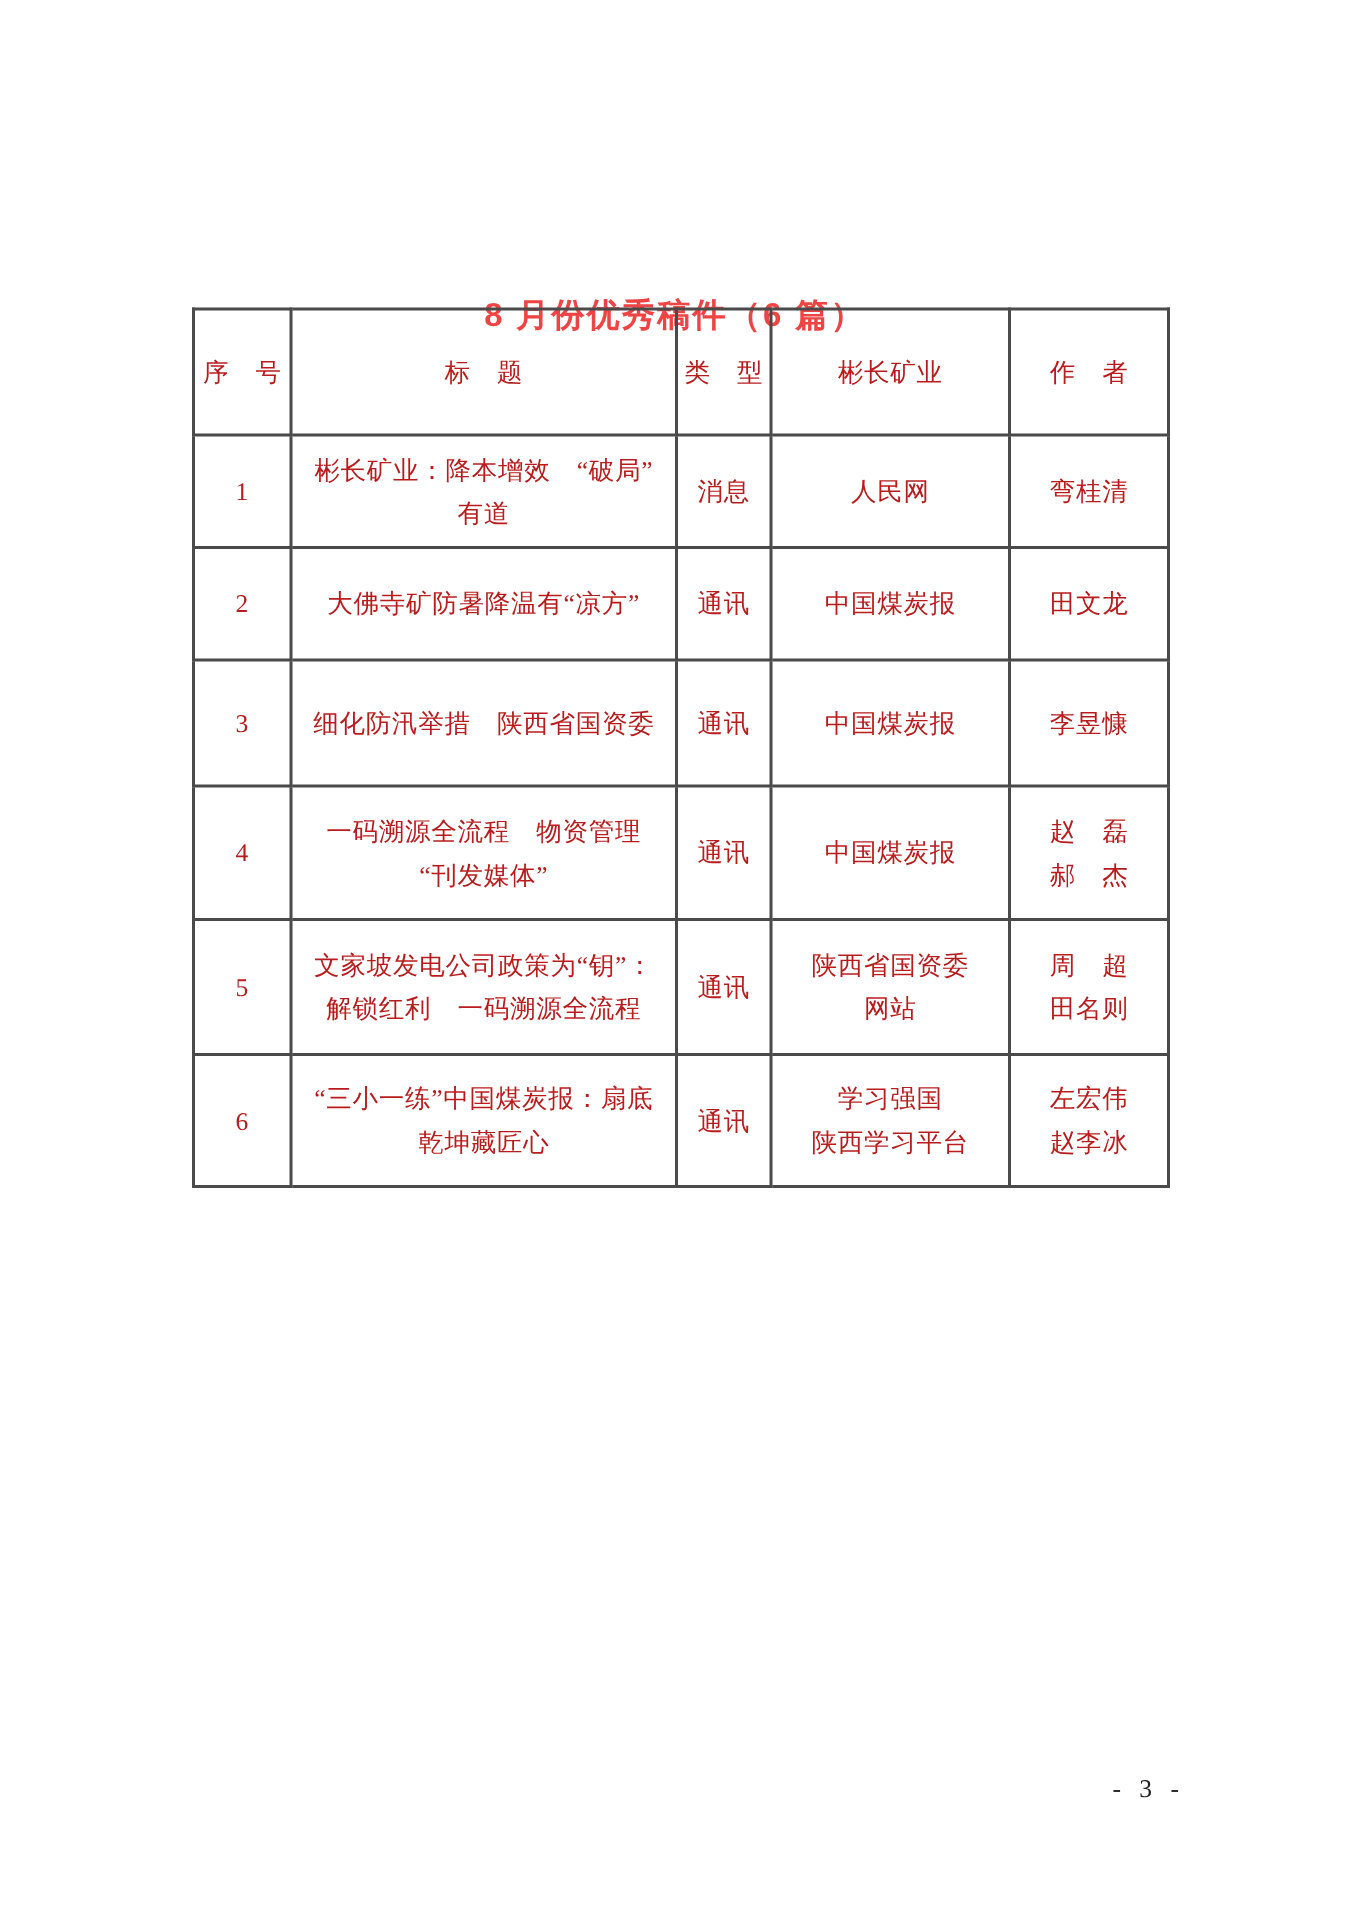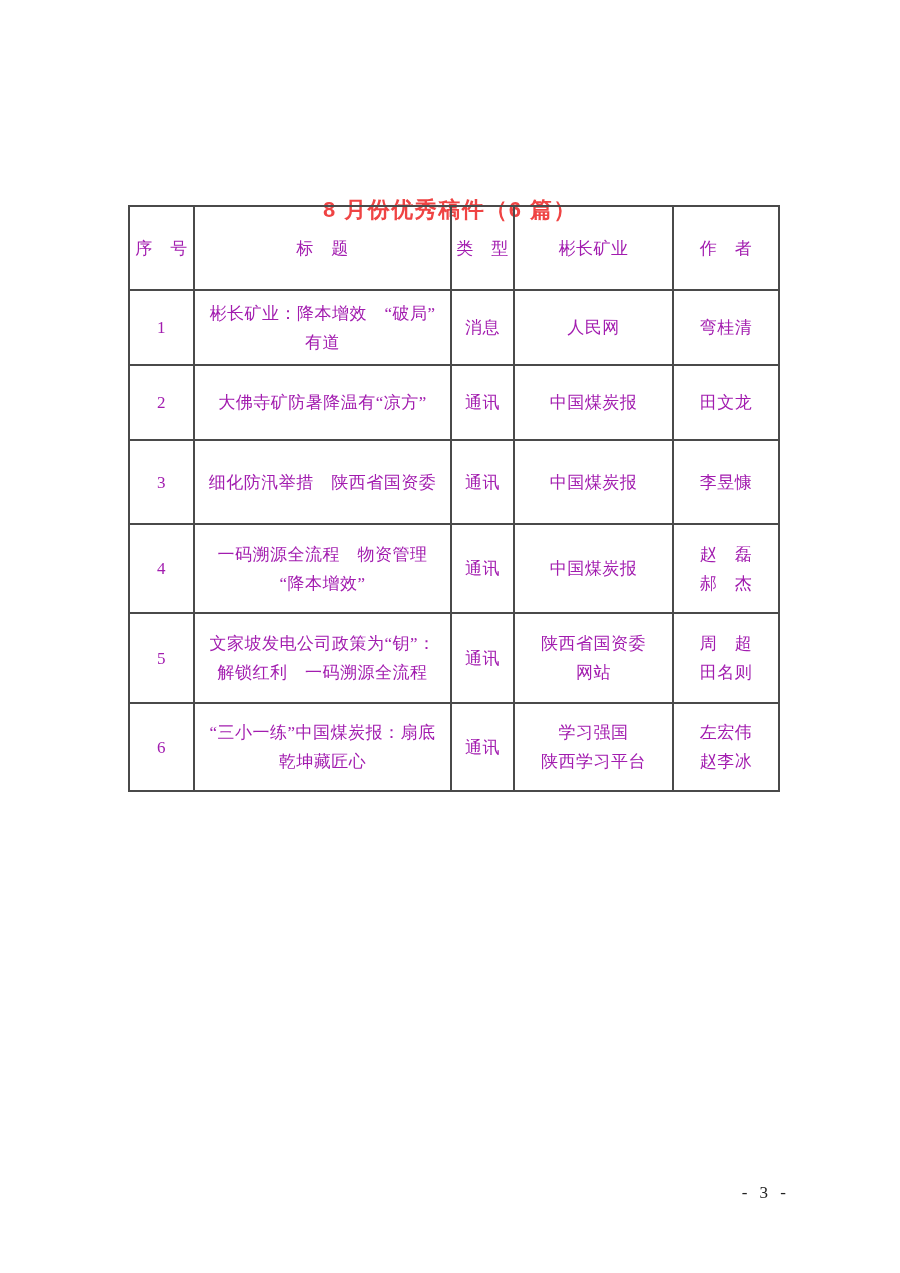--- a/index.html
+++ b/index.html
@@ -40,21 +40,21 @@
   .manuscripts td {
     border: 2px solid #4a4a4a;
     text-align: center;
     vertical-align: middle;
     font-size: 17px;
     line-height: 29px;
     letter-spacing: 0.5px;
     white-space: pre-wrap;
     padding: 2px;
     font-weight: normal;
-    color: #a21caf;
+    color: #b91c1c;
   }
   .manuscripts thead tr { height: 84px; }
   .manuscripts tbody tr:nth-child(1) { height: 75px; }
   .manuscripts tbody tr:nth-child(2) { height: 75px; }
   .manuscripts tbody tr:nth-child(3) { height: 84px; }
   .manuscripts tbody tr:nth-child(4) { height: 89px; }
   .manuscripts tbody tr:nth-child(5) { height: 90px; }
   .manuscripts tbody tr:nth-child(6) { height: 88px; }
   .col-no     { width: 65px; }
   .col-title  { width: 257px; }
@@ -116,21 +116,21 @@
       <tr>
         <td>3</td>
         <td>细化防汛举措　陕西省国资委</td>
         <td>通讯</td>
         <td>中国煤炭报</td>
         <td>李昱慷</td>
       </tr>
       <tr>
         <td>4</td>
         <td>一码溯源全流程　物资管理
-“降本增效”</td>
+“刊发媒体”</td>
         <td>通讯</td>
         <td>中国煤炭报</td>
         <td>赵　磊
 郝　杰</td>
       </tr>
       <tr>
         <td>5</td>
         <td>文家坡发电公司政策为“钥”：
 解锁红利　一码溯源全流程</td>
         <td>通讯</td>

